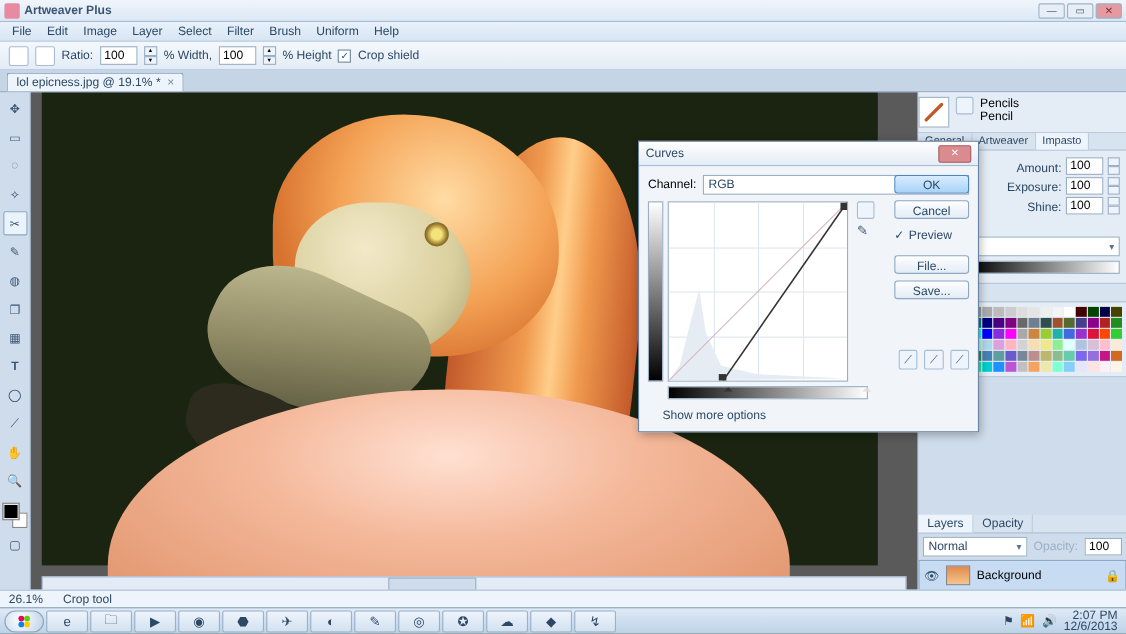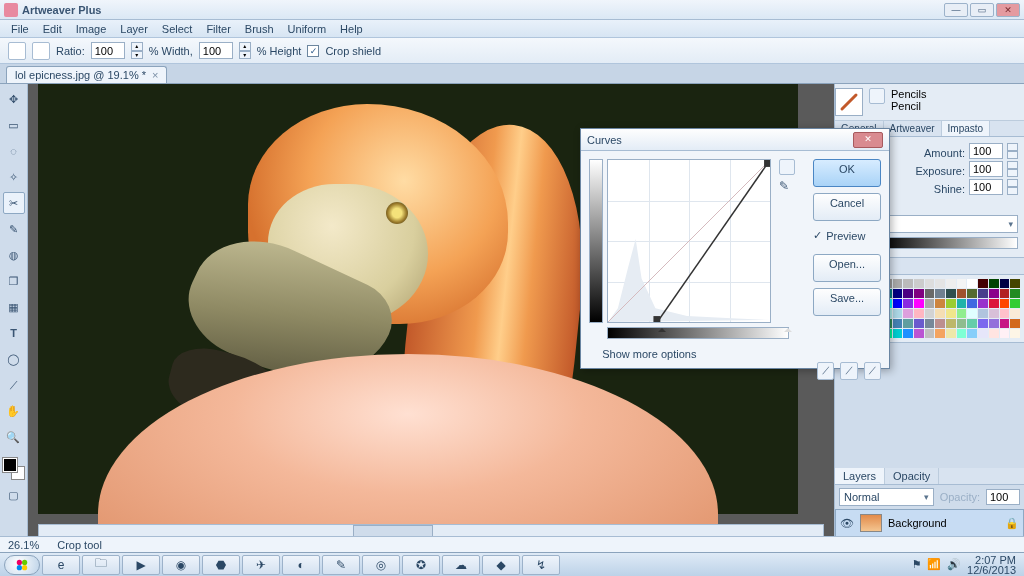--- a/index.html
+++ b/index.html
@@ -95,21 +95,21 @@
 .dialog .chrow { display: flex; align-items: center; gap: 6px; margin-bottom: 6px; }
 .dialog .chrow .dropdown { flex: 1; }
 .dialog .grwrap { display: flex; gap: 4px; }
 .dialog .vgrad { width: 14px; height: 164px; background: linear-gradient(#fff,#000); border: 1px solid #9aafc6; }
 .dialog .graph { width: 164px; height: 164px; background: #fff; border: 1px solid #9aafc6; position: relative; }
 .dialog .graph .gl { position: absolute; background: #dfe6ee; }
 .dialog .graph .diag { position: absolute; inset: 0; }
 .dialog .hgrad { width: 182px; height: 12px; background: linear-gradient(90deg,#000,#fff); border: 1px solid #9aafc6; margin: 4px 0 0 18px; position: relative; }
 .dialog .hgrad .tri { position: absolute; top: -4px; width: 0; height: 0; border: 4px solid transparent; border-bottom-color: #333; }
 .dialog .btncol { position: absolute; right: 8px; top: 8px; width: 68px; display: flex; flex-direction: column; gap: 6px; }
-.dbtn { height: 28px; background: linear-gradient(#fefefe,#e3ecf6); border: 1px solid #8da8c3; border-radius: 3px; text-align: center; line-height: 18px; color: #2b4865; }
+.dbtn { height: 17px; background: linear-gradient(#fefefe,#e3ecf6); border: 1px solid #8da8c3; border-radius: 3px; text-align: center; line-height: 18px; color: #2b4865; }
 .dbtn.primary { background: linear-gradient(#d7ecff,#a9d3f7); border-color: #4a86c4; }
 .dialog .chkrow { display: flex; align-items: center; gap: 4px; margin-top: 8px; color: #2b4865; }
 .dialog .toolic { display: flex; gap: 6px; margin-top: 40px; margin-left:4px; }
 .dialog .toolic div { width: 18px; height: 18px; border: 1px solid #a7bcd3; background: #eef4fb; border-radius: 2px; display:flex; align-items:center; justify-content:center; font-size:10px; color:#3a5573; }
 
 
 .taskbar { position: absolute; left: 0; right: 0; bottom: 0; height: 24px; background: linear-gradient(#dfeaf6,#bcd2e8); border-top: 1px solid #8ba3bc; display: flex; align-items: center; padding: 0 4px; gap: 2px; }
 .taskbar .start { width: 36px; height: 20px; border-radius: 10px; background: radial-gradient(circle at 40% 40%, #fff, #bcd2e8); border: 1px solid #8ba3bc; display:flex; align-items:center; justify-content:center; }
 .taskbar .start svg { width: 14px; height: 14px; }
 .taskbar .tbtn { width: 38px; height: 20px; background: linear-gradient(#eef4fb,#d3e1f0); border: 1px solid #9cb2ca; border-radius: 2px; display: flex; align-items: center; justify-content: center; color:#2b4865; font-size:12px; }
@@ -408,20 +408,26 @@
   <span>26.1%</span>
   <span>Crop tool</span>
 </div>
 
 <div class="dialog">
   <div class="dtitle">
     <span>Curves</span>
     <div class="dclose">✕</div>
   </div>
   <div class="dbody">
+    <div class="chrow">
+      <label>Channel:</label>
+      <div class="dropdown" style="width:110px;">
+          <span>RGB</span>
+        </div>
+    </div>
     <div class="grwrap">
       <div class="vgrad"></div>
       <div class="graph">
         <div class="gl" style="left:25%;top:0;width:1px;height:100%;"></div>
         <div class="gl" style="left:50%;top:0;width:1px;height:100%;"></div>
         <div class="gl" style="left:75%;top:0;width:1px;height:100%;"></div>
         <div class="gl" style="top:25%;left:0;height:1px;width:100%;"></div>
         <div class="gl" style="top:50%;left:0;height:1px;width:100%;"></div>
         <div class="gl" style="top:75%;left:0;height:1px;width:100%;"></div>
         <svg class="diag" viewBox="0 0 164 164">
@@ -449,21 +455,21 @@
       <label>Show more options</label>
     </div>
 
     <div class="btncol">
       <div class="dbtn primary">OK</div>
       <div class="dbtn">Cancel</div>
       <div class="chkrow" style="margin-top:2px;">
           <span class="chk">✓</span>
           <label>Preview</label>
         </div>
-      <div class="dbtn" style="margin-top:6px;">Open...</div>
+      <div class="dbtn" style="margin-top:6px;">File...</div>
       <div class="dbtn">Save...</div>
       <div class="toolic">
         <div>⟋</div>
         <div>⟋</div>
         <div>⟋</div>
       </div>
     </div>
   </div>
 </div>
 

